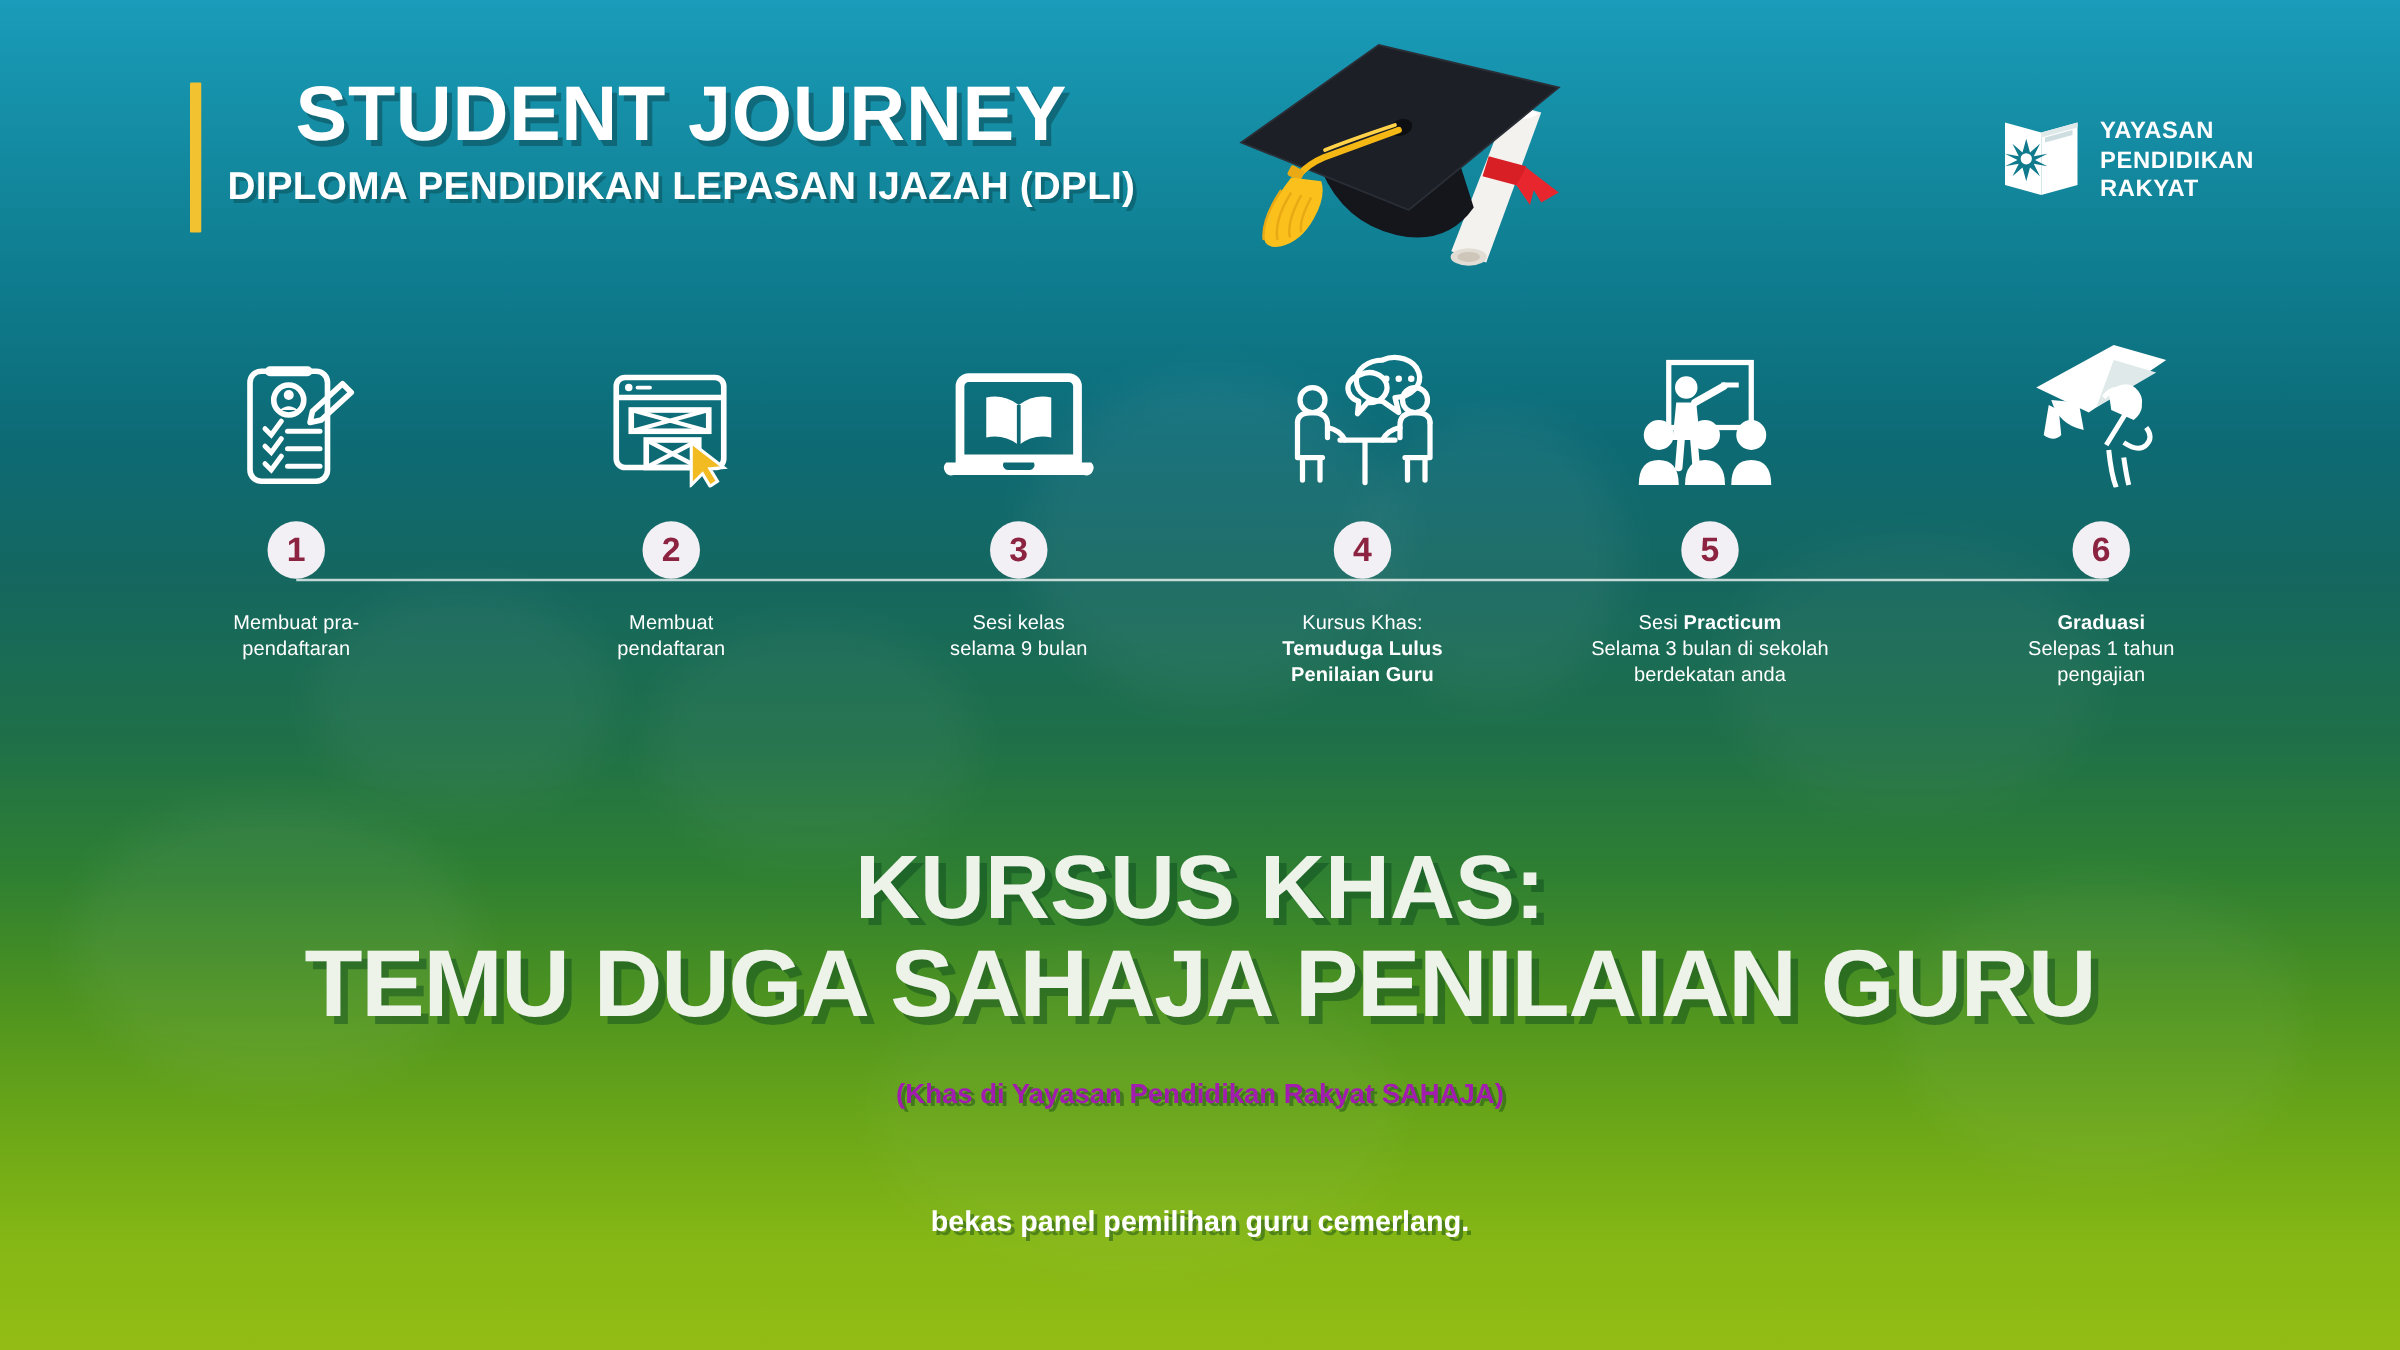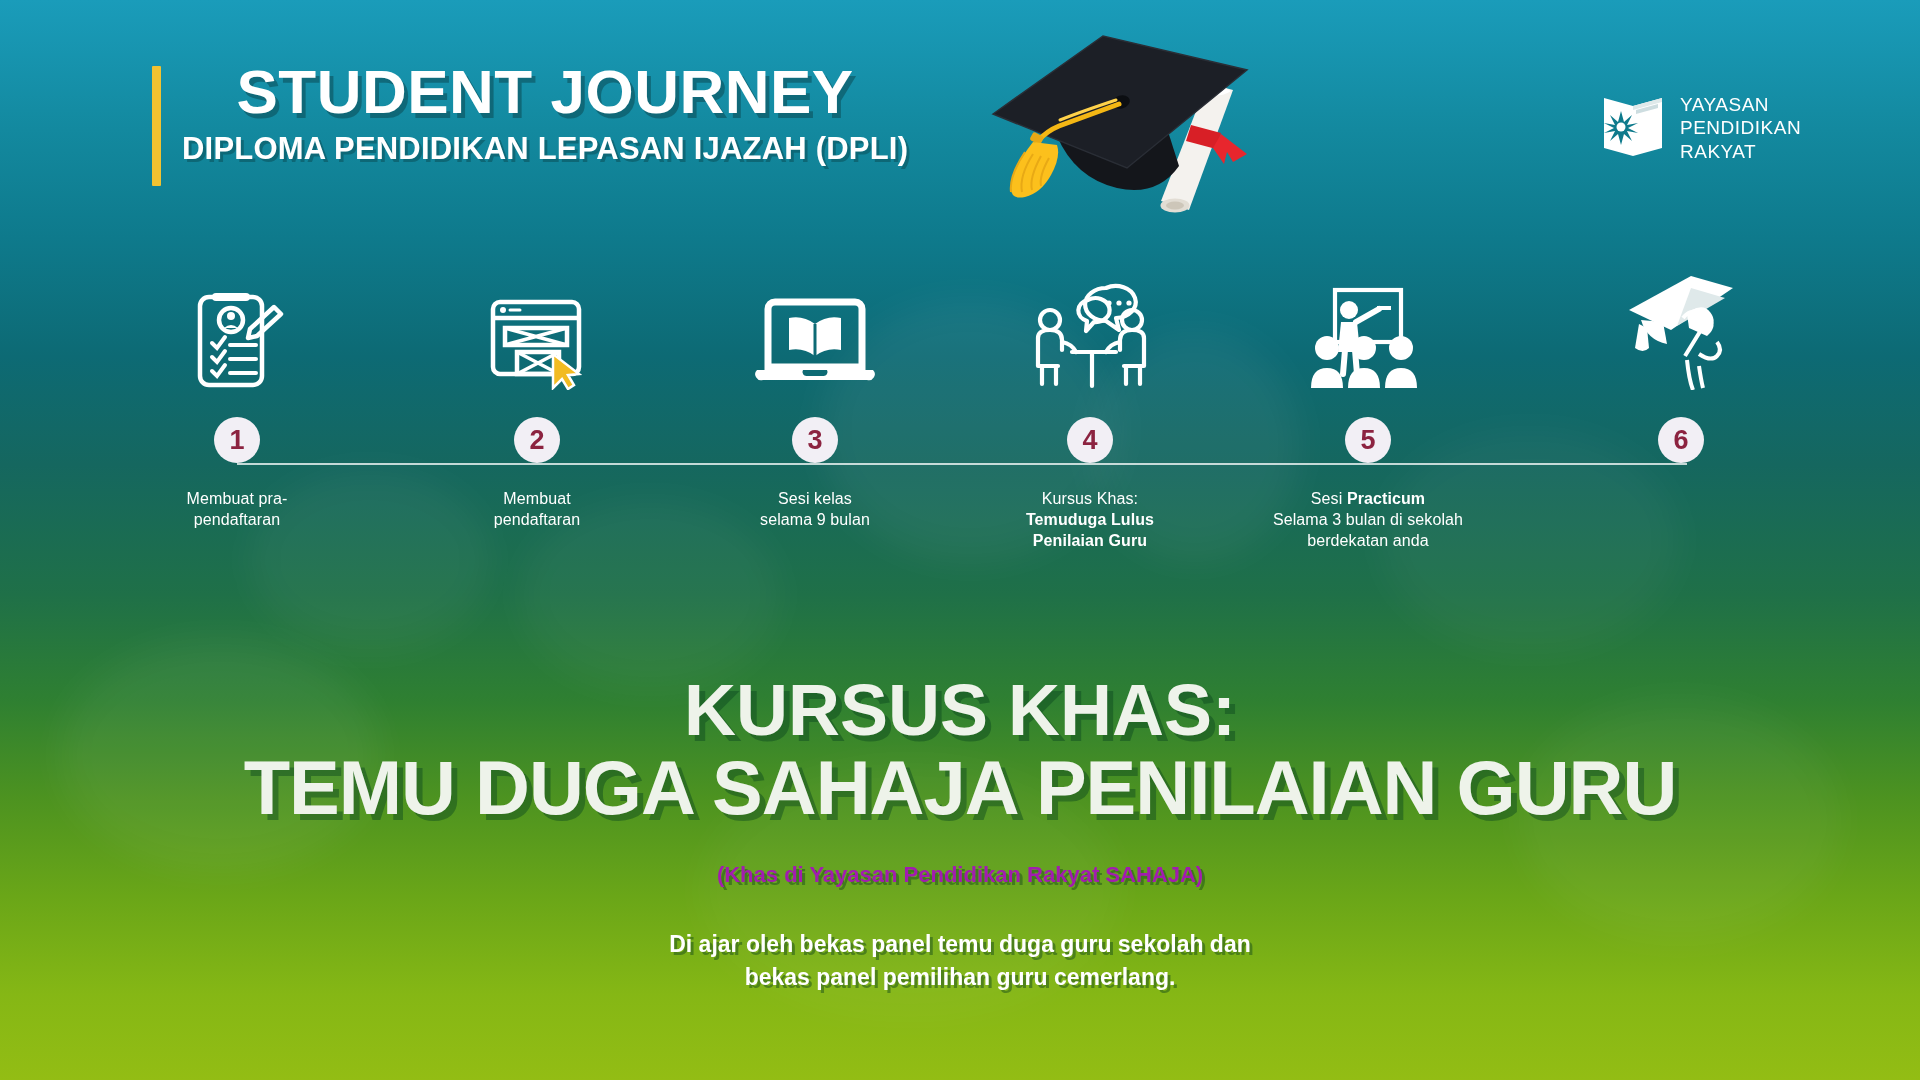--- a/index.html
+++ b/index.html
@@ -45,21 +45,21 @@
     font-size:31px; font-weight:bold; color:#ffffff;
     letter-spacing:0.2px;
     text-shadow:3px 3px 0 rgba(8,60,66,0.40);
   }
 
   
   #cap-photo { position:absolute; left:975px; top:28px; width:290px; height:185px; }
 
   
   #logo { position:absolute; left:1600px; top:92px; display:flex; align-items:center; gap:14px; }
-  #logo-text { color:#ffffff; font-size:19px; font-weight:normal; line-height:1.24; letter-spacing:0.5px; }
+  #logo-text { color:#ffffff; font-size:19px; font-weight:bold; line-height:1.24; letter-spacing:0.5px; }
 
   
   #timeline { position:absolute; left:0; top:270px; width:1920px; height:340px; }
   #track {
     position:absolute; left:237px; top:193px; width:1450px; height:2px;
     background:rgba(255,255,255,0.75);
   }
   .step { position:absolute; top:0; width:246px; text-align:center; }
   .step-icon { height:120px; display:flex; align-items:flex-end; justify-content:center; }
   .step-num {
@@ -321,26 +321,29 @@
           <path d="M72 38 q10 -6 16 2 q6 8 -2 16"></path>
           <path d="M78 80 q12 8 18 2 q6 -6 0 -14"></path>
           <path d="M66 86 q2 20 6 30"></path>
           <path d="M78 92 q2 14 4 22"></path>
         </g>
 
         <path d="M66 40 q12 -12 22 0 q10 12 -2 22 l-18 -8 z" fill="#ffffff"></path>
       </svg>
     </div>
     <div class="step-num">6</div>
+    <div class="step-label">
+      <b>Graduasi</b><br>Selepas 1 tahun<br>pengajian
+    </div>
   </div>
 </div>
 
 <div id="headline">
   <span>KURSUS KHAS:</span>
   <span class="l2">TEMU DUGA SAHAJA PENILAIAN GURU</span>
 </div>
 
 <div id="note">(Khas di Yayasan Pendidikan Rakyat SAHAJA)</div>
 
 <div id="footnote">
-  <span>Di ajar oleh bekas panel temu duga guru sekolah dan</span><br>
+  <br>
   <span>bekas panel pemilihan guru cemerlang.</span>
 </div>
 
 </body></html>

